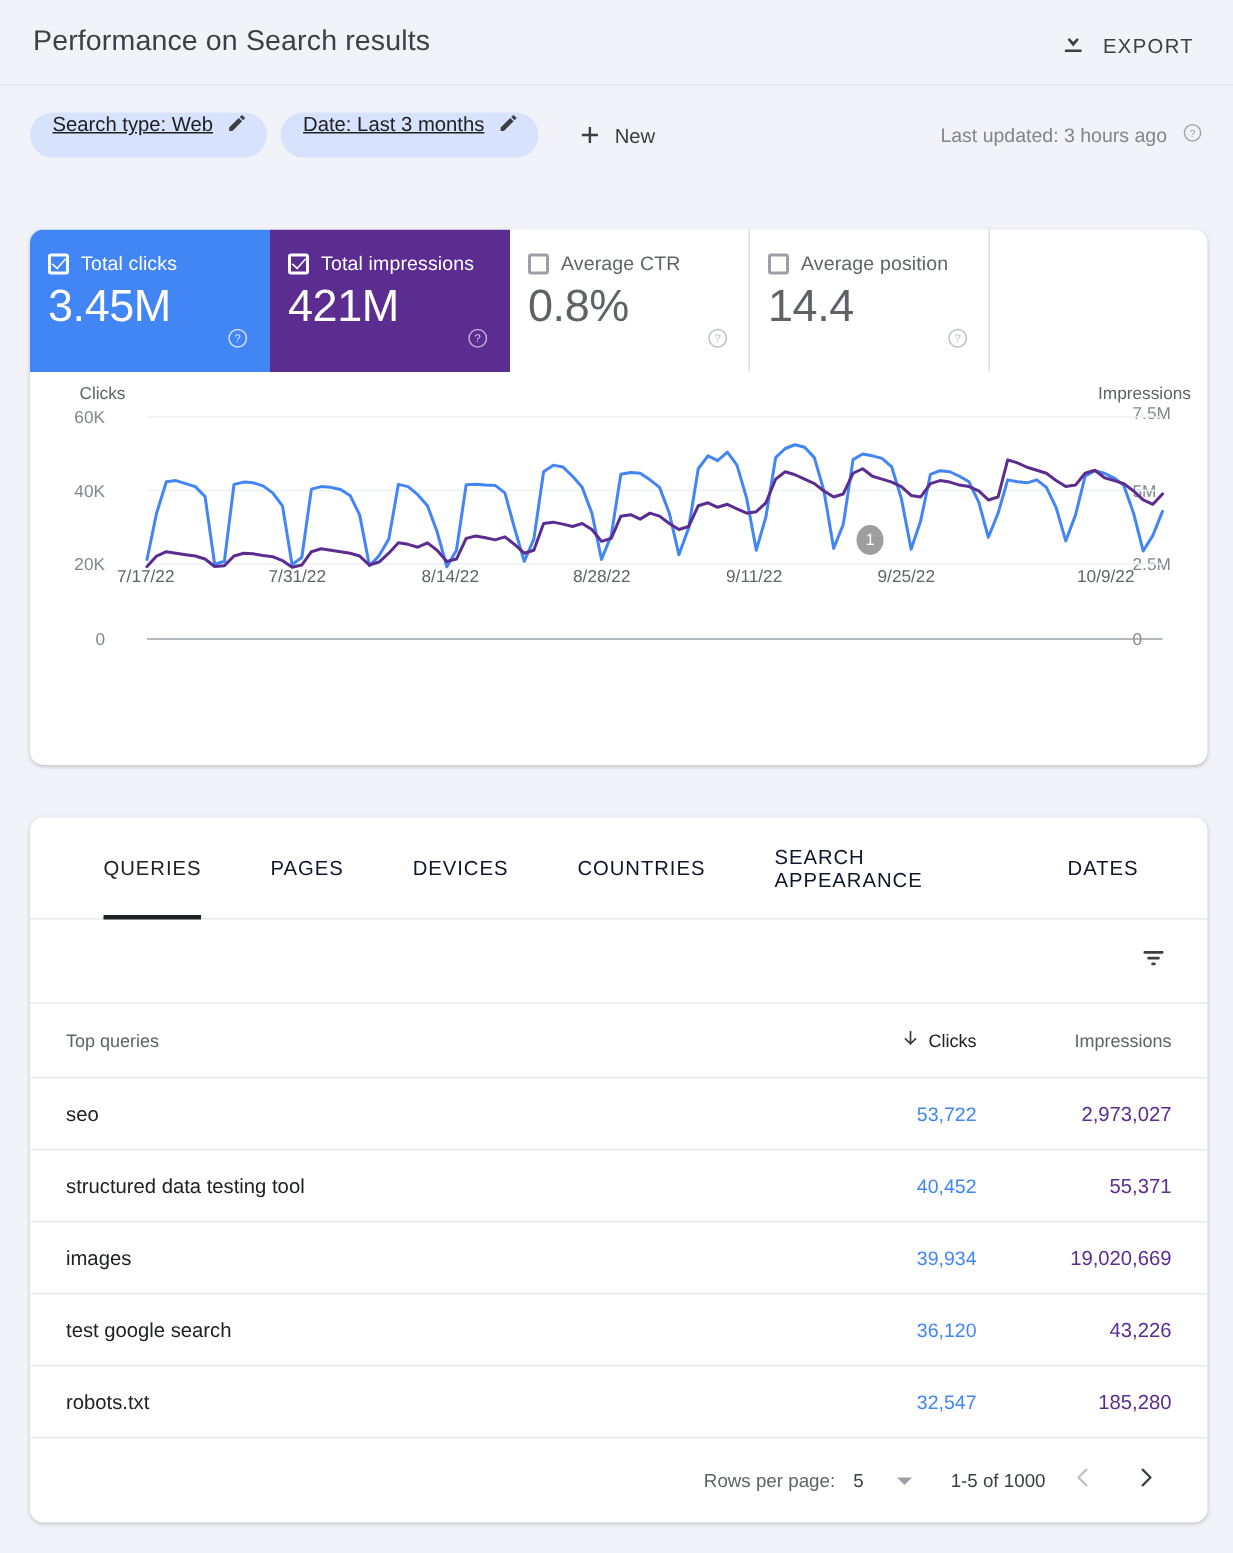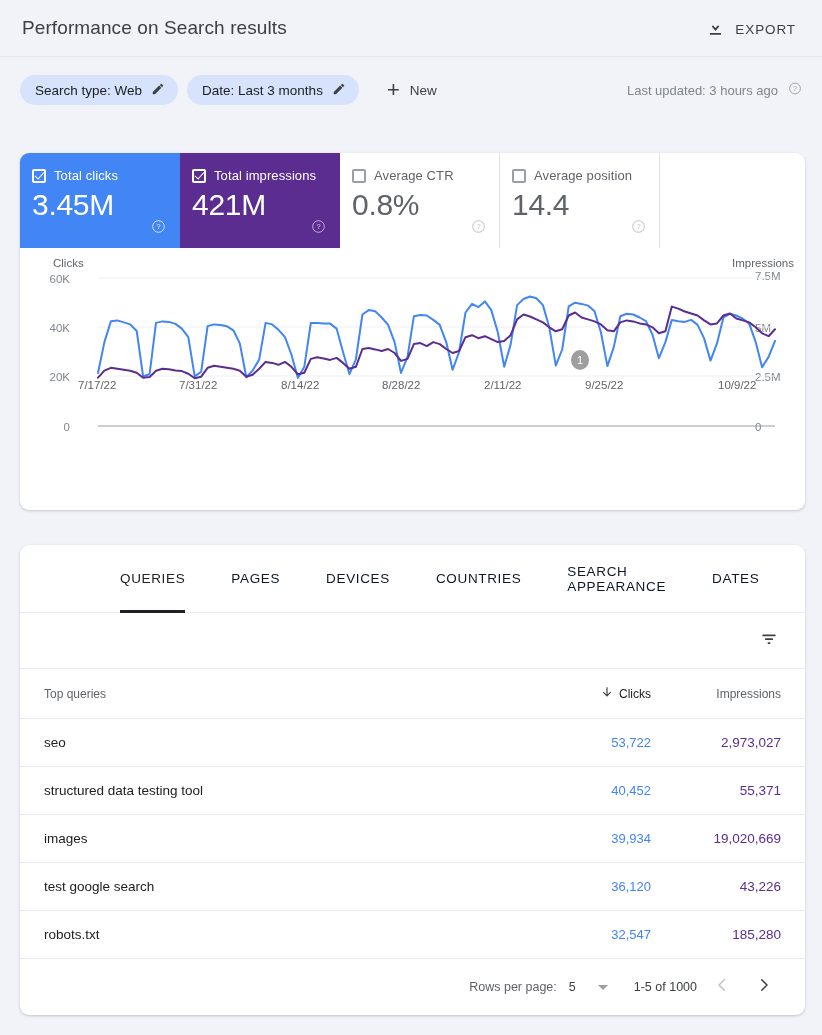--- a/index.html
+++ b/index.html
@@ -32,24 +32,24 @@
     font-size: 13.5px; color: #3c4043; letter-spacing: .9px; font-weight: 500;
   }
   .dl-icon { display:block; }
 
   
   .filterbar {
     position: absolute; left: 0; top: 57px; width: 822px; height: 66px;
     display: flex; align-items: center;
   }
   .chip {
-    display: inline-flex; align-items: center; gap: 9px;
+    display: inline-flex; align-items: flex-start; gap: 9px;
     height: 30px; padding: 0 13px 0 15px;
     border-radius: 15px; background: #d7e3fc;
-    font-size: 13.5px; color: #202124; cursor: pointer; white-space: nowrap;
+    font-size: 13.5px; color: #202124; cursor: pointer; white-space: nowrap; text-decoration: underline;
   }
   .chip:first-of-type { margin-left: 20px; }
   .chip + .chip { margin-left: 9px; }
   .pencil { display:block; }
   .new-btn {
     display: inline-flex; align-items: center; gap: 10px;
     margin-left: 18px; height: 30px; padding: 0 10px;
     cursor: pointer; border-radius: 4px;
     font-size: 13.5px; color: #3c4043;
   }
@@ -116,21 +116,21 @@
   
   .table-card {
     position: absolute; left: 20px; top: 545px;
     width: 785px; height: 470px;
     background: #fff; border-radius: 9px;
     box-shadow: 0 1px 2px rgba(60,64,67,.18), 0 1px 3px 1px rgba(60,64,67,.06);
     overflow: hidden;
   }
   .tabs {
     height: 68px; display: flex; align-items: center;
-    padding-left: 100px; border-bottom: 1px solid #e8eaed;
+    padding-left: 49px; border-bottom: 1px solid #e8eaed;
     position: relative;
   }
   .tab {
     font-size: 13.5px; color: #0f172a; letter-spacing: .65px;
     cursor: pointer; padding: 0 0 0 0; margin-right: 46px;
     height: 68px; display: flex; align-items: center; position: relative;
   }
   .tab.active { color: #202124; font-weight: 500; }
   .tab.active::after {
     content: ""; position: absolute; left: 0; right: 0; bottom: 0;
@@ -316,21 +316,21 @@
         <path d="M78.0 125.0 L84.4 94.1 L90.9 73.2 L97.3 72.4 L103.8 74.4 L110.2 76.4 L116.7 83.0 L123.1 128.2 L129.6 126.2 L136.0 74.9 L142.5 73.4 L148.9 73.9 L155.4 75.9 L161.8 80.6 L168.3 89.2 L174.7 128.4 L181.2 123.7 L187.6 78.1 L194.1 76.4 L200.5 76.9 L207.0 78.3 L213.4 82.3 L219.8 95.4 L226.3 129.2 L232.7 122.5 L239.2 111.4 L245.6 74.9 L252.1 76.4 L258.5 81.8 L265.0 89.2 L271.4 106.5 L277.9 129.9 L284.3 118.8 L290.8 75.1 L297.2 74.9 L303.7 75.4 L310.1 75.6 L316.6 80.6 L323.0 104.0 L329.5 126.2 L335.9 111.4 L342.4 66.5 L348.8 62.1 L355.2 63.3 L361.7 69.5 L368.1 76.9 L374.6 94.1 L381.0 125.0 L387.5 108.9 L393.9 68.2 L400.4 67.0 L406.8 67.5 L413.3 71.9 L419.7 76.9 L426.2 94.1 L432.6 121.8 L439.1 104.0 L445.5 64.5 L452.0 55.9 L458.4 59.1 L464.9 53.4 L471.3 62.1 L477.8 84.3 L484.2 118.8 L490.6 96.6 L497.1 57.1 L503.5 51.0 L510.0 48.5 L516.4 50.2 L522.9 57.1 L529.3 79.3 L535.8 117.6 L542.2 101.5 L548.7 58.4 L555.1 54.7 L561.6 55.9 L568.0 57.6 L574.5 63.3 L580.9 84.3 L587.4 118.1 L593.8 99.1 L600.3 68.2 L606.7 65.8 L613.2 66.5 L619.6 69.5 L626.0 73.2 L632.5 86.7 L638.9 110.2 L645.4 94.1 L651.8 71.9 L658.3 73.2 L664.7 73.9 L671.2 71.9 L677.6 76.9 L684.1 90.4 L690.5 112.6 L697.0 95.4 L703.4 69.5 L709.9 65.8 L716.3 67.5 L722.8 70.7 L729.2 75.6 L735.7 94.1 L742.1 119.3 L748.6 108.9 L755.0 92.9" fill="none" stroke="#4285f4" stroke-width="2" stroke-linejoin="round" stroke-linecap="round"></path>
         <path d="M78.0 129.7 L84.4 122.7 L90.9 119.8 L97.3 120.8 L103.8 121.8 L110.2 122.7 L116.7 124.7 L123.1 129.7 L129.6 129.1 L136.0 122.7 L142.5 120.8 L148.9 121.2 L155.4 122.4 L161.8 123.1 L168.3 125.7 L174.7 130.2 L181.2 128.7 L187.6 119.8 L194.1 117.8 L200.5 118.8 L207.0 119.8 L213.4 120.8 L219.8 122.7 L226.3 128.7 L232.7 126.7 L239.2 120.8 L245.6 113.9 L252.1 114.9 L258.5 116.8 L265.0 113.9 L271.4 118.8 L277.9 126.3 L284.3 124.7 L290.8 110.9 L297.2 109.3 L303.7 110.5 L310.1 111.9 L316.6 109.9 L323.0 114.9 L329.5 120.8 L335.9 118.8 L342.4 101.0 L348.8 100.1 L355.2 101.4 L361.7 103.0 L368.1 101.0 L374.6 105.0 L381.0 112.9 L387.5 110.9 L393.9 96.1 L400.4 95.1 L406.8 98.1 L413.3 94.1 L419.7 96.1 L426.2 101.0 L432.6 105.0 L439.1 103.0 L445.5 89.2 L452.0 87.2 L458.4 90.2 L464.9 88.2 L471.3 91.2 L477.8 94.1 L484.2 93.1 L490.6 87.2 L497.1 71.4 L503.5 66.5 L510.0 68.5 L516.4 71.4 L522.9 74.4 L529.3 79.3 L535.8 83.3 L542.2 81.3 L548.7 67.5 L555.1 64.5 L561.6 69.5 L568.0 71.4 L574.5 73.4 L580.9 76.4 L587.4 82.3 L593.8 83.3 L600.3 74.4 L606.7 72.4 L613.2 73.4 L619.6 75.4 L626.0 76.4 L632.5 79.3 L638.9 85.3 L645.4 83.3 L651.8 58.6 L658.3 60.6 L664.7 63.5 L671.2 65.5 L677.6 67.5 L684.1 72.4 L690.5 76.4 L697.0 75.4 L703.4 67.5 L709.9 65.5 L716.3 70.5 L722.8 72.4 L729.2 74.4 L735.7 79.3 L742.1 85.3 L748.6 88.2 L755.0 81.3" fill="none" stroke="#5c2d91" stroke-width="2" stroke-linejoin="round" stroke-linecap="round"></path>
       </svg>
 
     <div class="annot" style="left:551px; top:102px;">1</div>
 
     <div class="xtick" style="left:58px;  top:131px;">7/17/22</div>
     <div class="xtick" style="left:159px; top:131px;">7/31/22</div>
     <div class="xtick" style="left:261px; top:131px;">8/14/22</div>
     <div class="xtick" style="left:362px; top:131px;">8/28/22</div>
-    <div class="xtick" style="left:464px; top:131px;">2/11/22</div>
+    <div class="xtick" style="left:464px; top:131px;">9/11/22</div>
     <div class="xtick" style="left:565px; top:131px;">9/25/22</div>
     <div class="xtick" style="left:663px; top:131px;margin-left:35px;">10/9/22</div>
   </div>
 </div>
 
 <div class="table-card">
 
   <div class="tabs" id="tabs">
       <div class="tab active">
         <span>QUERIES</span>

